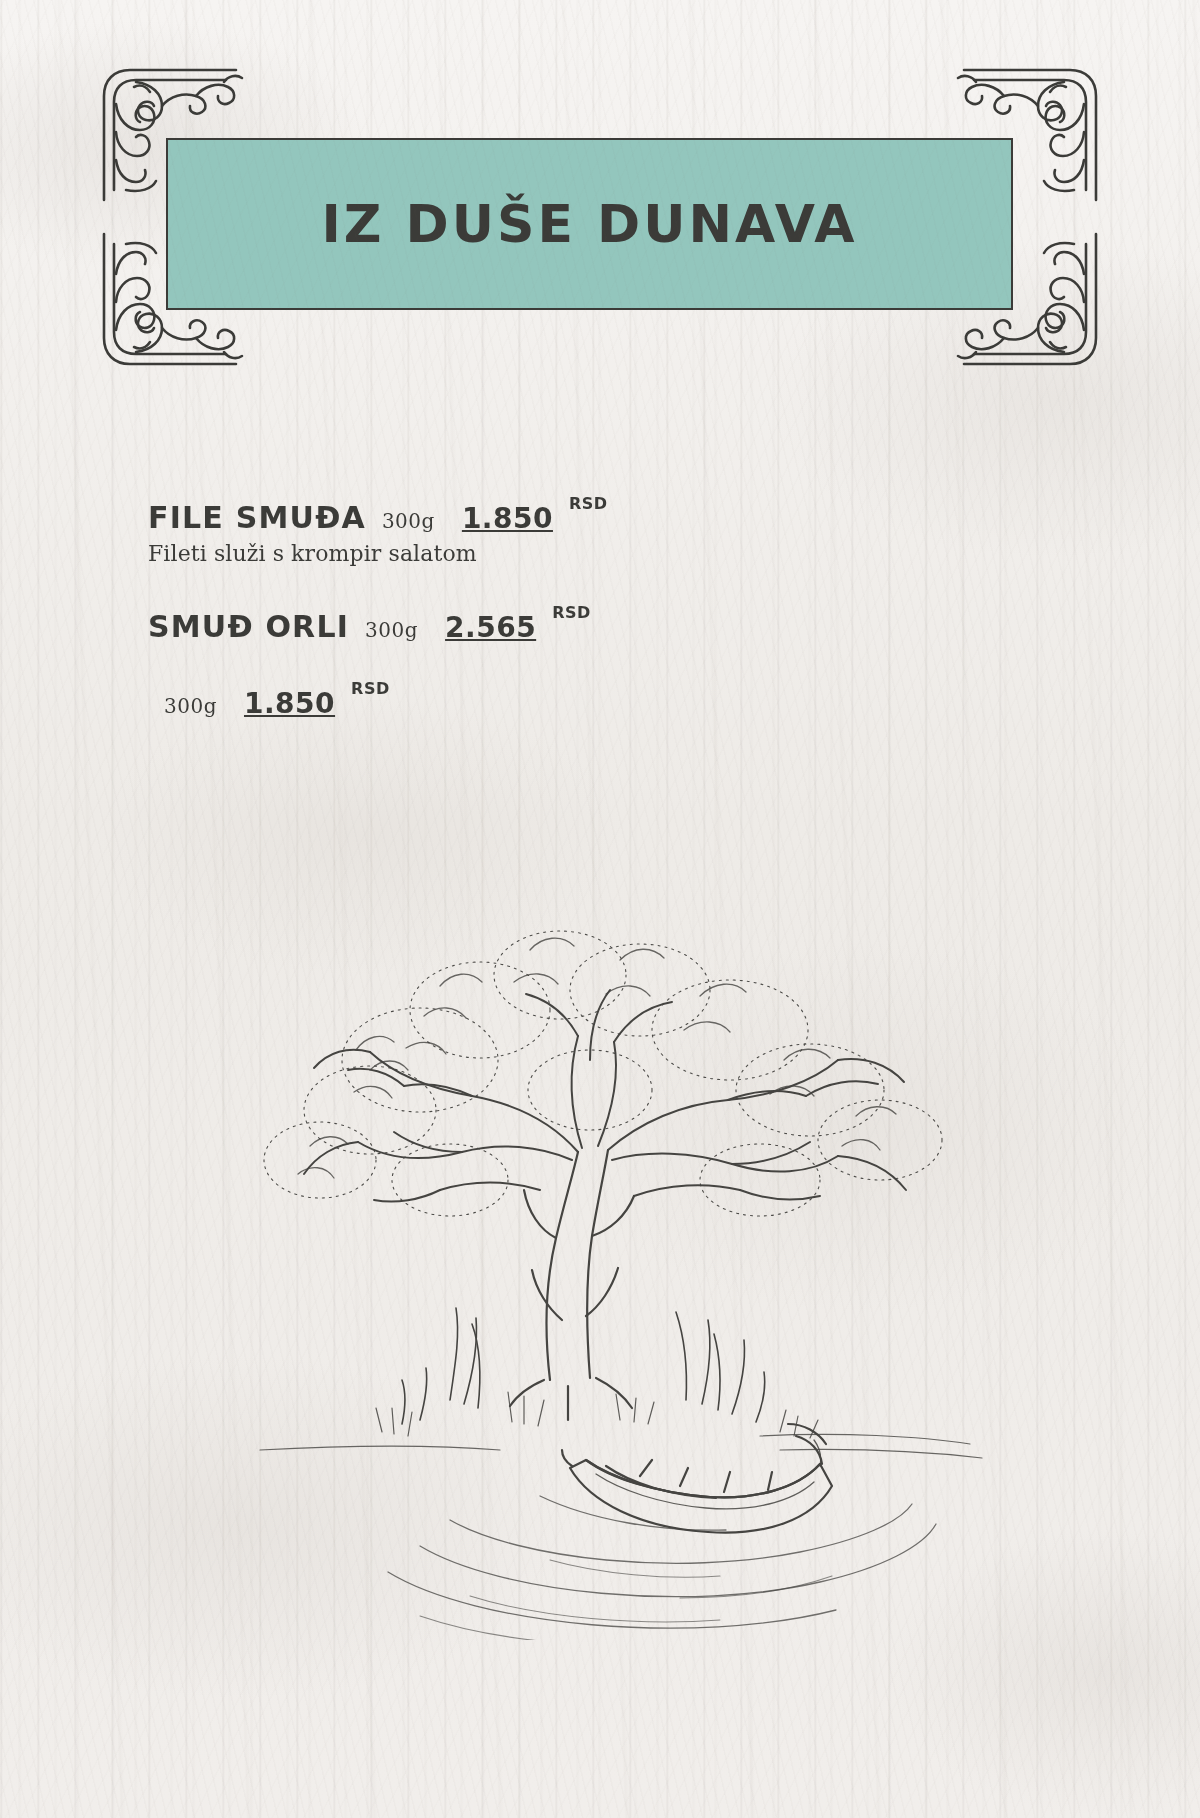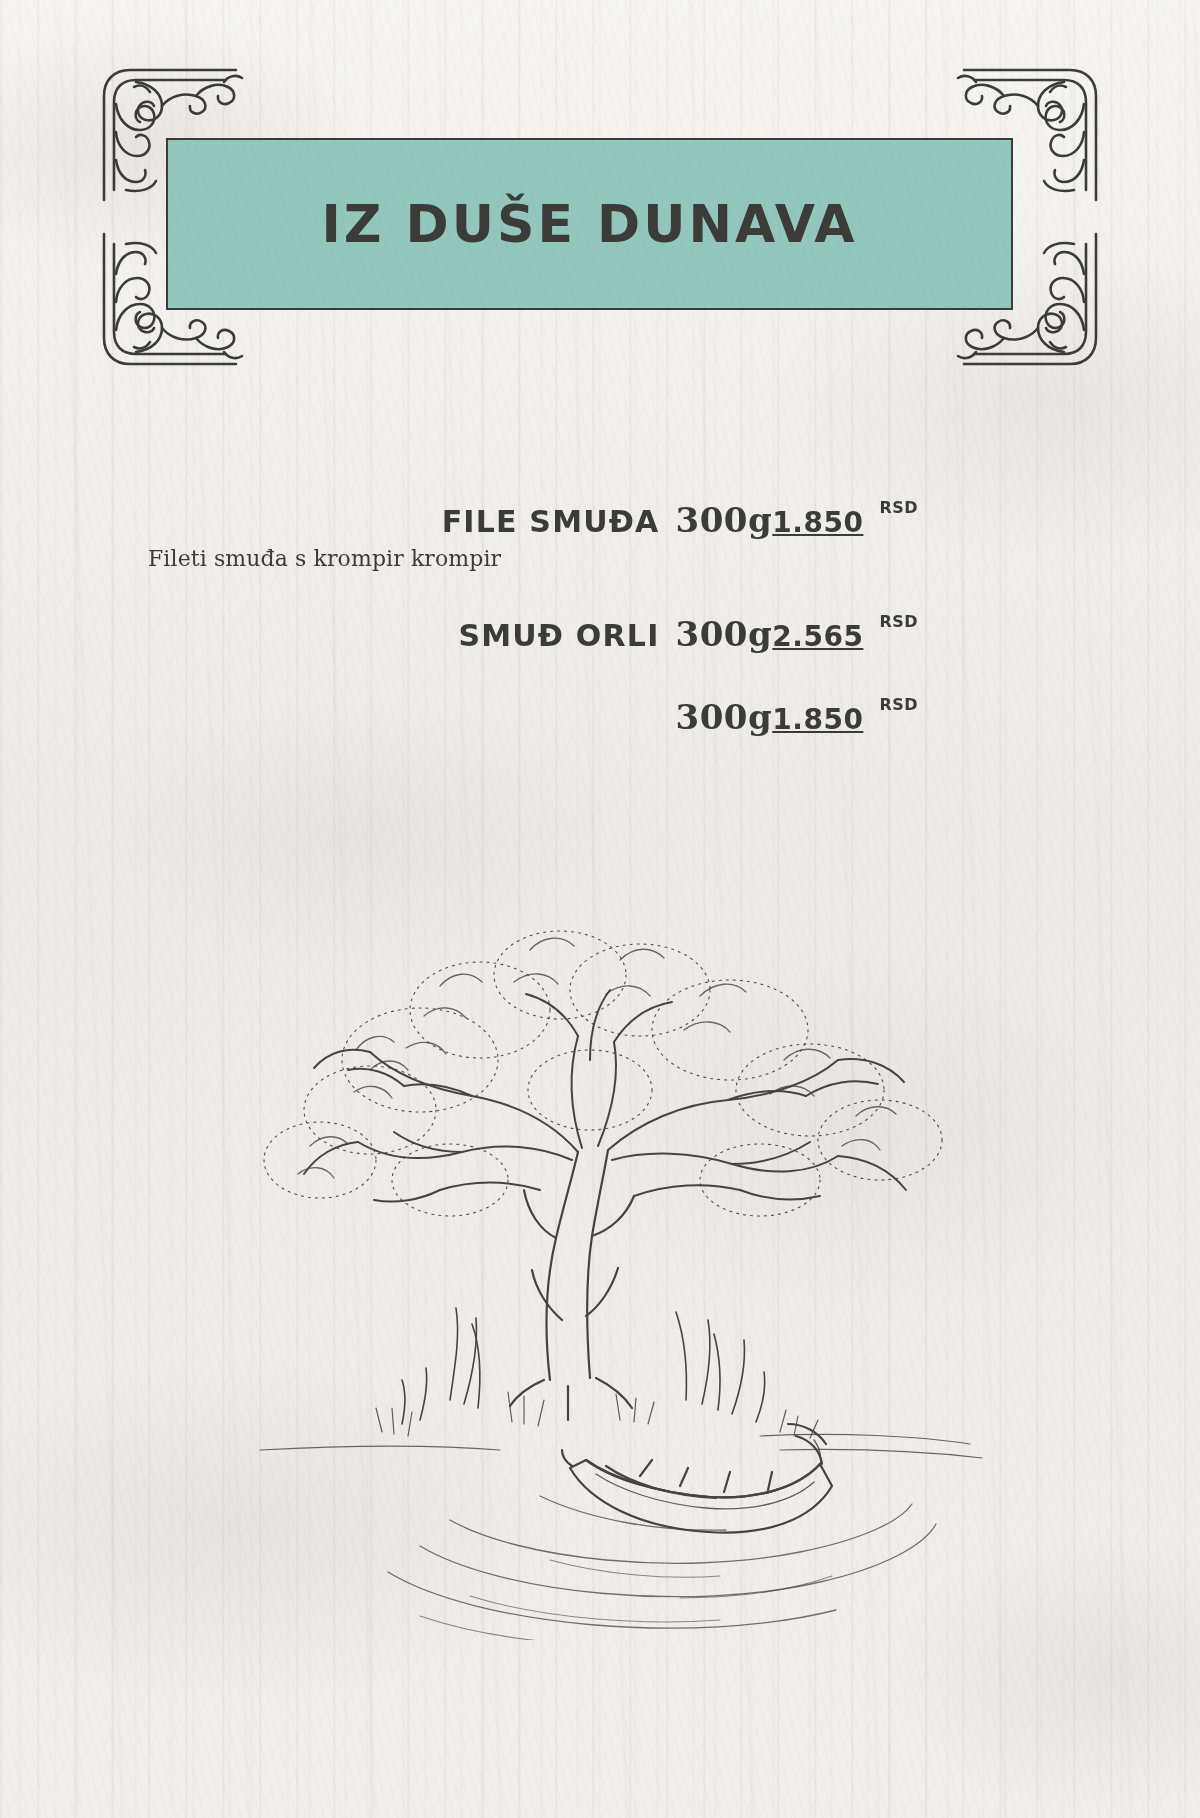--- a/index.html
+++ b/index.html
@@ -109,35 +109,36 @@
   .menu {
     position: absolute;
     left: 148px;
     top: 500px;
     width: 770px;
   }
   .menu-item { position: relative; margin-bottom: 43px; }
   .item-row {
     display: flex;
     align-items: baseline;
-    justify-content: flex-end;
+    justify-content: flex-start;
     white-space: nowrap;
+    gap: 27px;
   }
   .item-left { display: flex; align-items: baseline; }
   .item-name {
     font-family: "DejaVu Sans", sans-serif;
     font-size: 30px;
     font-weight: 700;
     letter-spacing: 1.2px;
     color: #3b3b38;
   }
   .item-weight {
     font-family: "DejaVu Serif", serif;
-    font-size: 34px;
-    font-weight: 700;
+    font-size: 20px;
+    font-weight: 400;
     color: #3b3b38;
     margin-left: 16px;
     letter-spacing: .5px;
   }
   .item-price-wrap { display: flex; align-items: flex-start; }
   .item-price {
     font-family: "DejaVu Sans", sans-serif;
     font-size: 28px;
     font-weight: 700;
     color: #3b3b38;
@@ -255,21 +256,21 @@
       <div class="item-row">
         <div class="item-left">
           <span class="item-name">FILE SMUĐA</span>
           <span class="item-weight">300g</span>
         </div>
         <div class="item-price-wrap">
           <span class="item-price">1.850</span>
           <span class="item-currency">RSD</span>
         </div>
       </div>
-      <div class="item-desc">Fileti smuđa s krompir krompir</div>
+      <div class="item-desc">Fileti služi s krompir salatom</div>
     </div>
 
     <div class="menu-item">
       <div class="item-row">
         <div class="item-left">
           <span class="item-name">SMUĐ ORLI</span>
           <span class="item-weight">300g</span>
         </div>
         <div class="item-price-wrap">
           <span class="item-price">2.565</span>

